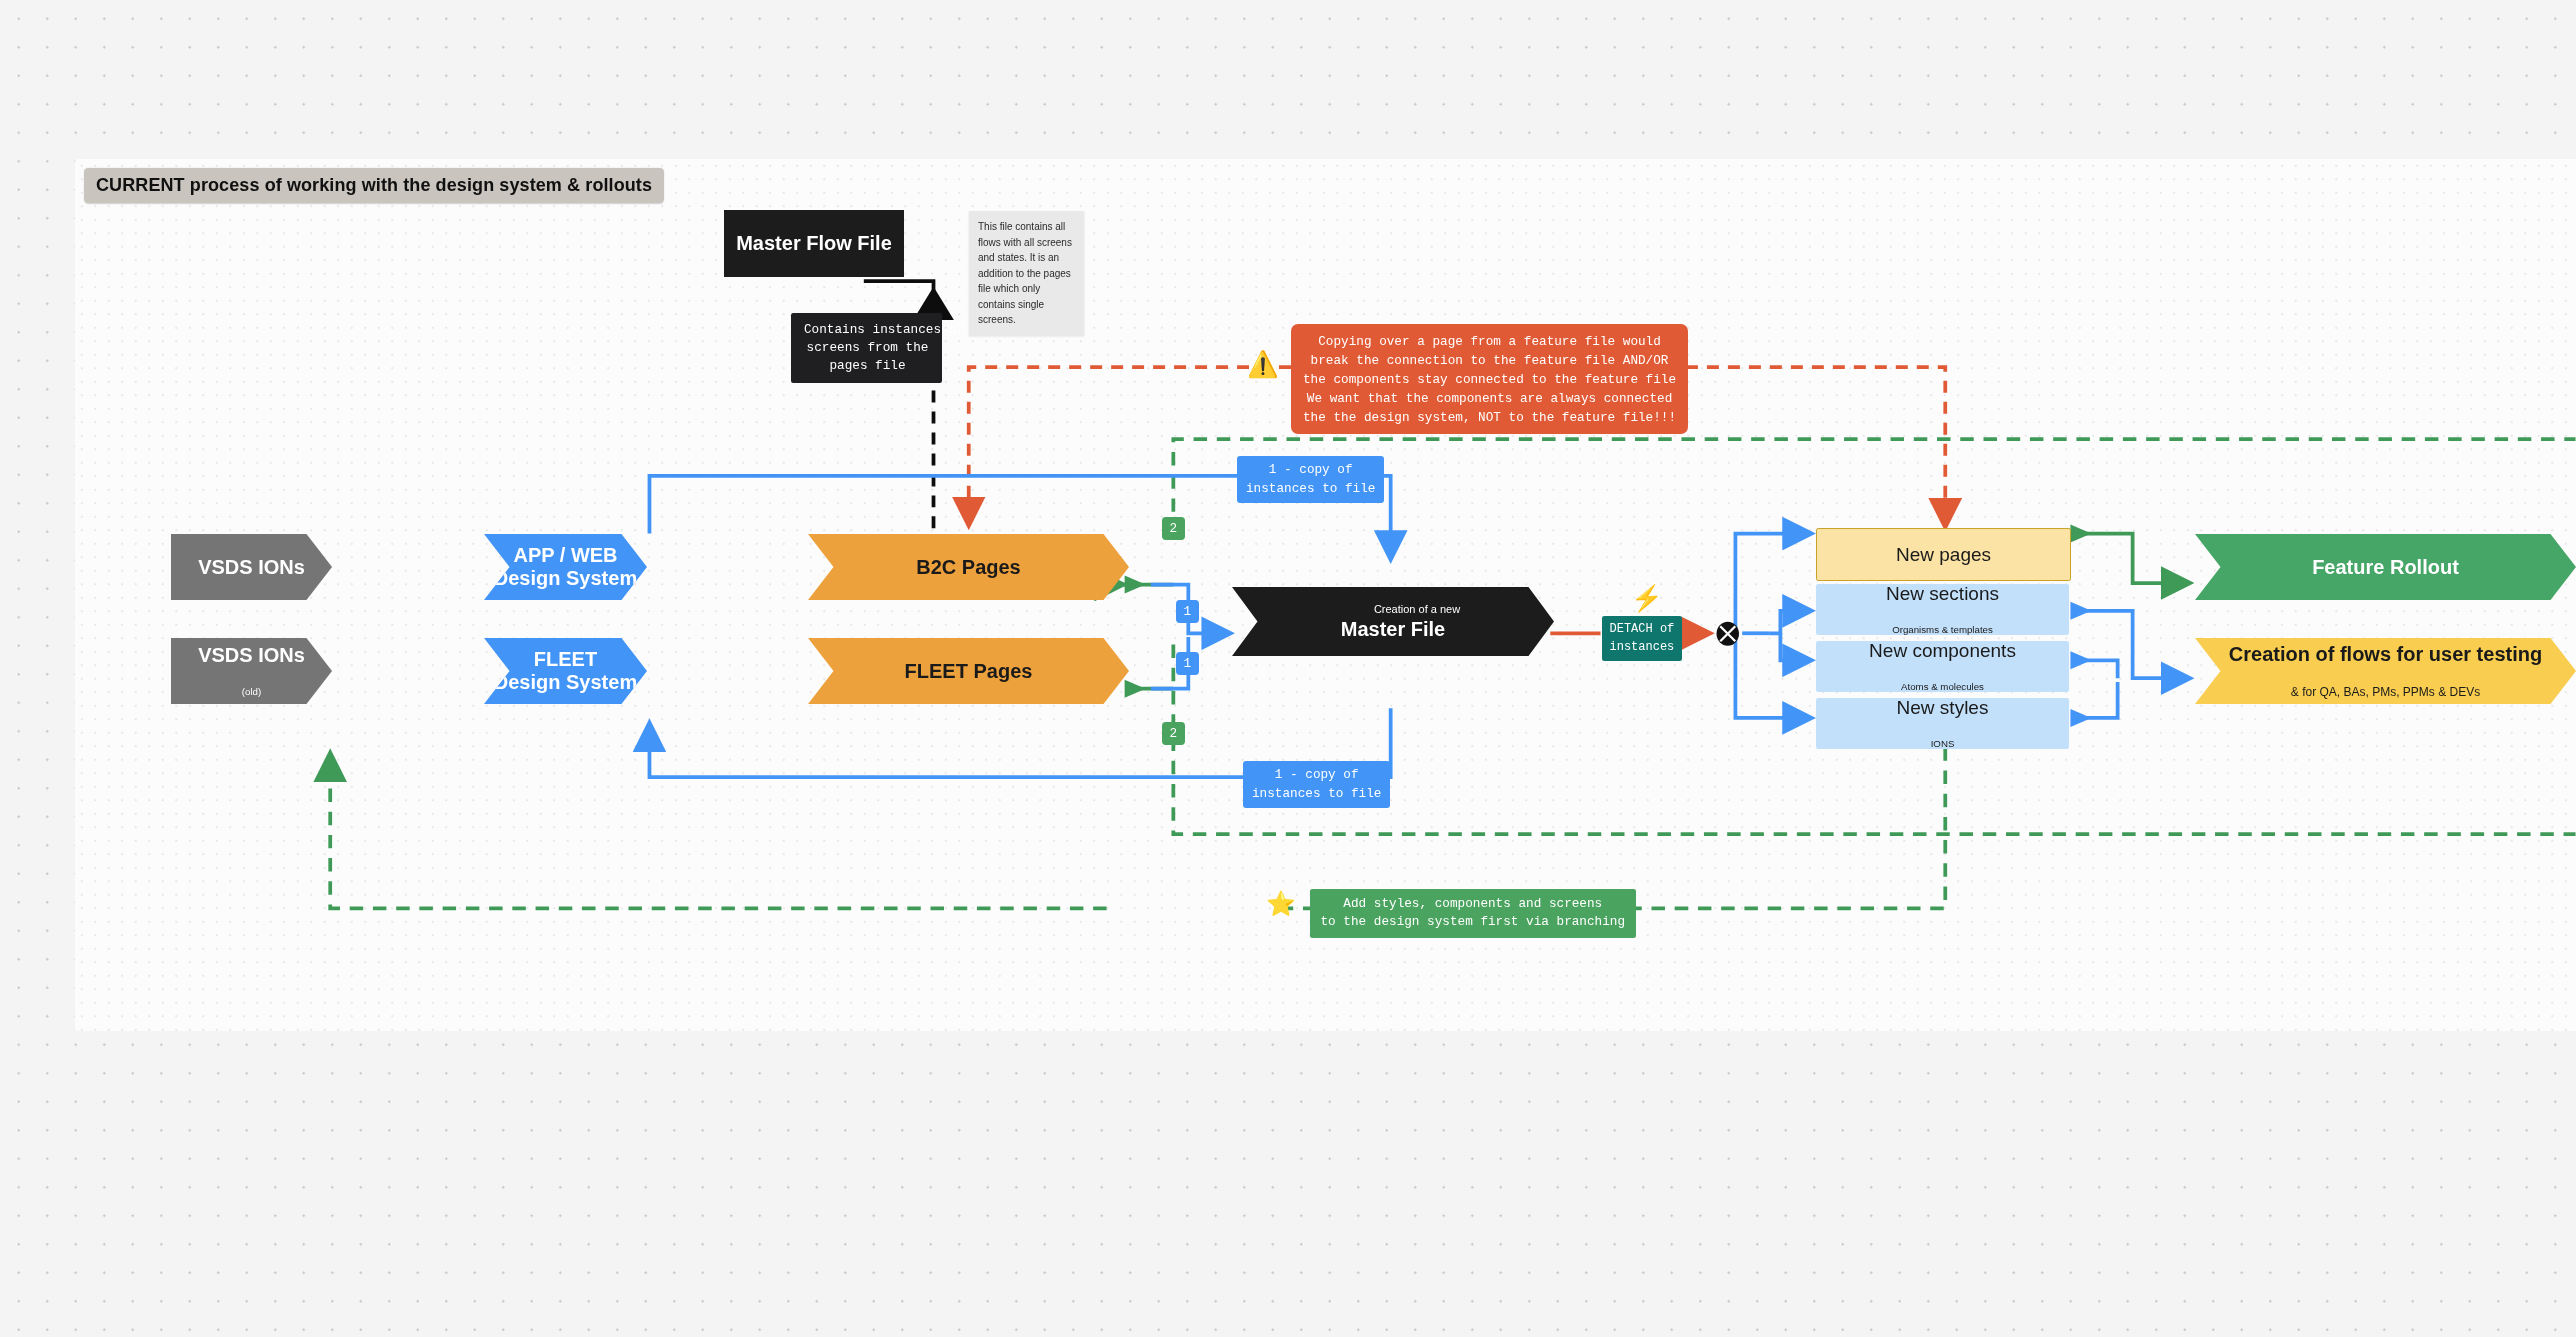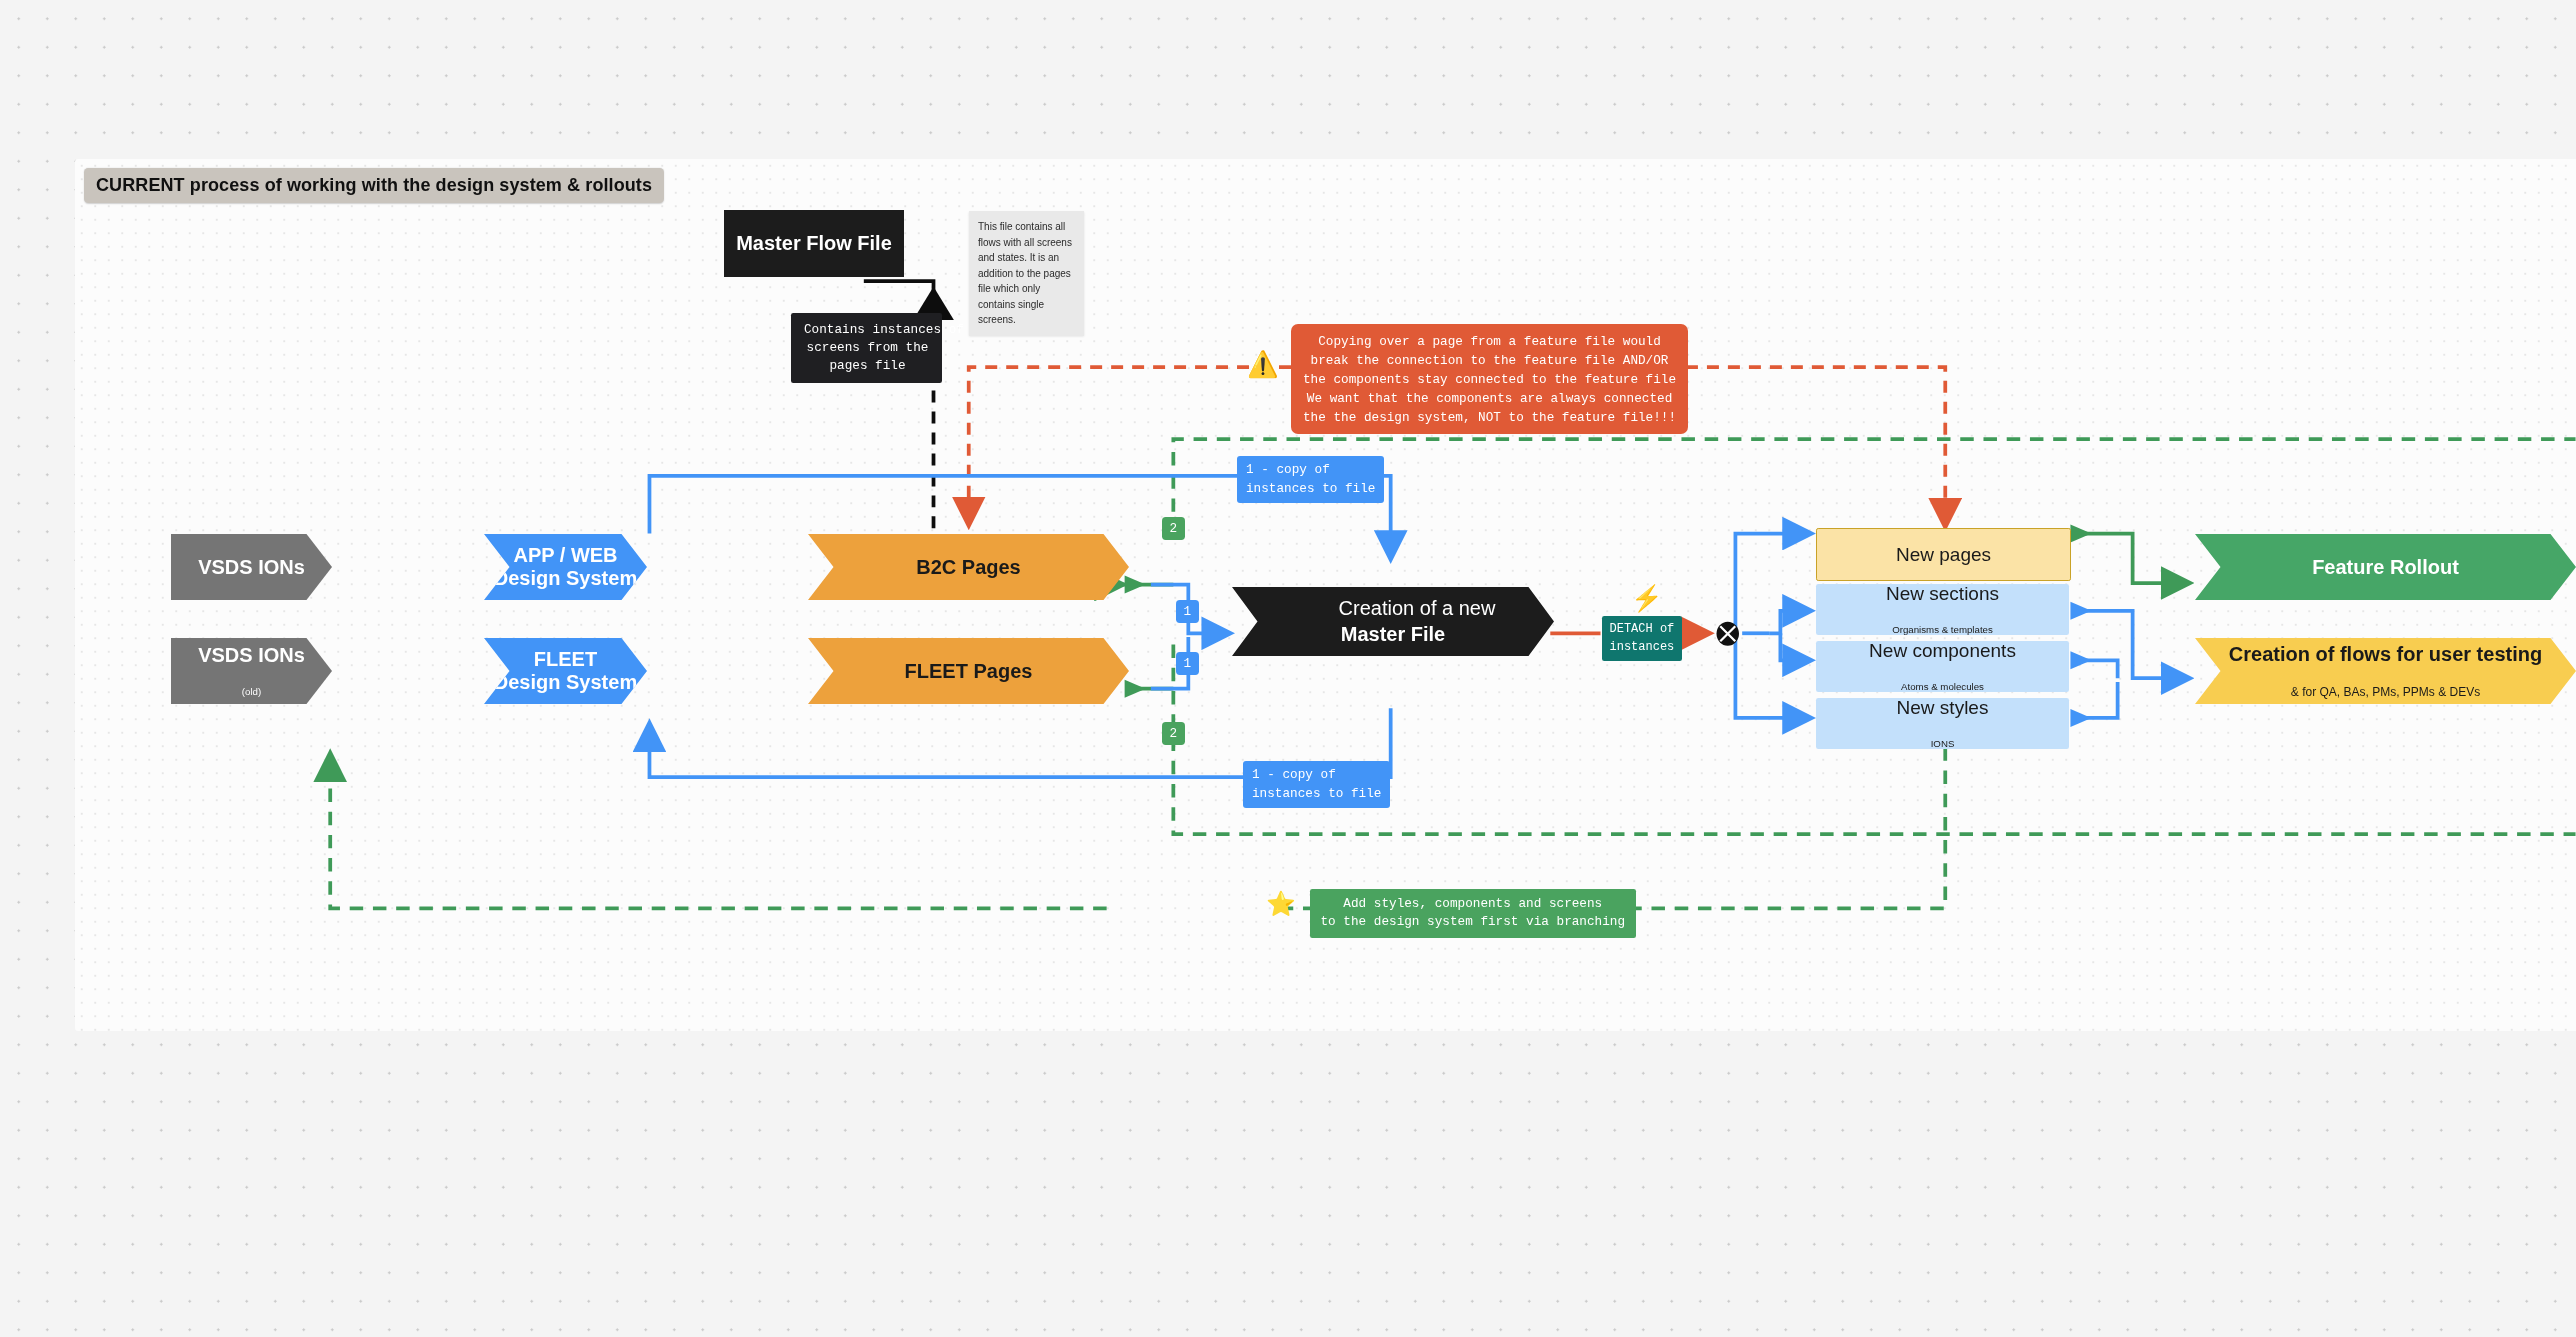--- a/index.html
+++ b/index.html
@@ -69,21 +69,21 @@
     text-align:center;padding:7.5px 12px;border-radius:7px;white-space:pre;
   }
   .red-chip{
     position:absolute;background:#0f766e;color:#ffffff;
     font-family:"Liberation Mono", monospace;font-size:12px;line-height:1.45;
     text-align:center;padding:5.2px 7.5px;border-radius:2.2px;white-space:pre;
   }
   .blue-chip{
     position:absolute;background:#4294f7;color:#ffffff;
     font-family:"Liberation Mono", monospace;font-size:12.7px;line-height:1.45;
-    padding:5.2px 9px;border-radius:3px;white-space:pre;
+    text-align:center;padding:5.2px 9px;border-radius:3px;white-space:pre;
   }
   .green-chip{
     position:absolute;background:#4aa35f;color:#ffffff;
     font-family:"Liberation Mono", monospace;font-size:12.7px;line-height:1.45;
     text-align:center;padding:6px 10.5px;border-radius:2.2px;white-space:pre;
   }
   .numbadge{
     position:absolute;width:22.5px;height:22.5px;border-radius:3.7px;
     color:#fff;font-size:12.7px;font-family:"Liberation Mono", monospace;
     display:flex;align-items:center;justify-content:center;
@@ -231,21 +231,21 @@
   </div>
   <div class="node blue chev" style="left:484px;top:638px;width:163px;height:66px;">
     <div class="t1">FLEET</div>
     <div class="t2">Design System</div>
   </div>
   <div class="node orange chev" style="left:808px;top:638px;width:321px;height:66px;">
     <div class="t1">FLEET Pages</div>
   </div>
 
   <div class="node black chev" style="left:1232px;top:587px;width:322px;height:69px;">
-    <div style="font-size:20px;font-weight:400;margin-left:48px;">Creation of a new</div>
+    <div style="font-size:11px;font-weight:400;margin-left:48px;">Creation of a new</div>
     <div class="t1" style="margin-top:3px;">Master File</div>
   </div>
 
   <div class="emoji" style="left:1631px;top:586px;">⚡</div>
   <div class="red-chip" style="left:1602px;top:616px;">DETACH of
 instances</div>
 
   <div class="xnode" style="left:1715px;top:621px;">
     <svg width="25.5" height="25.5" viewBox="0 0 34 34">
       <ellipse cx="17" cy="17" rx="15" ry="16" fill="#111111"></ellipse>

